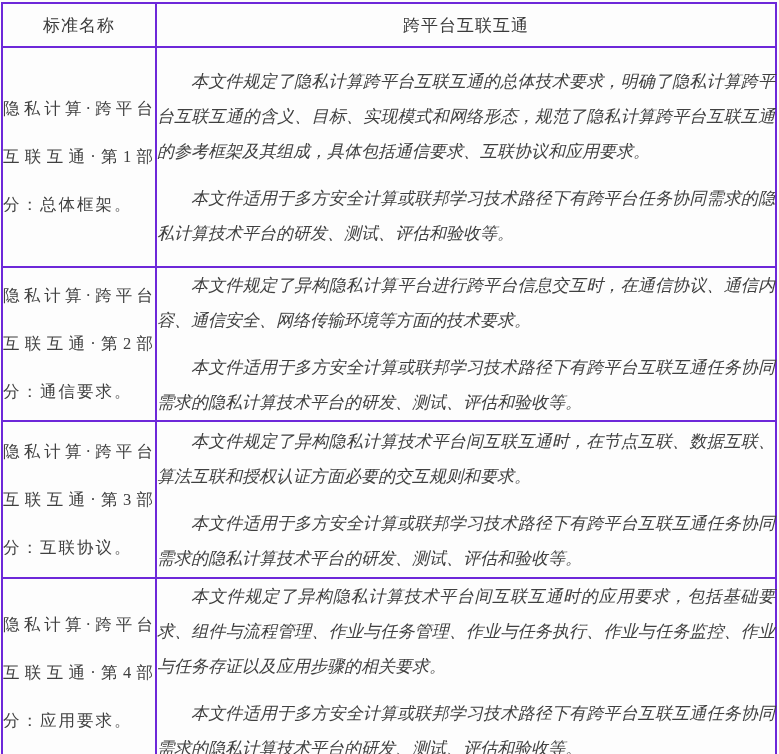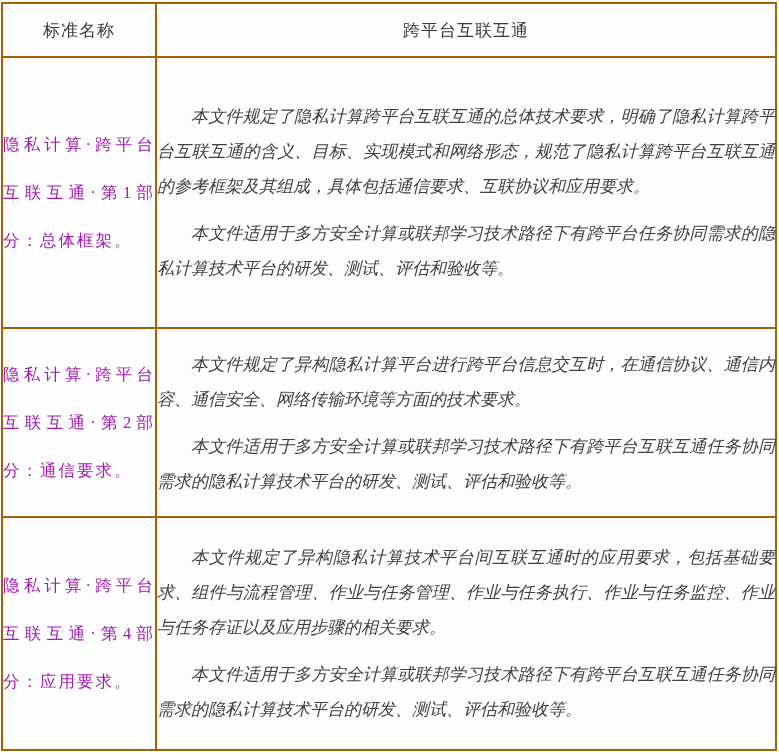--- a/index.html
+++ b/index.html
@@ -20,21 +20,21 @@
     top: 2px;
     width: 776px;
     height: 749px;
     border-collapse: collapse;
     table-layout: fixed;
     background: #fdfdfd;
   }
   table.standards col.col-name { width: 154px; }
   table.standards th,
   table.standards td {
-    border: 2px solid #a16207;
+    border: 2px solid #6d28d9;
     padding: 0;
   }
   tr.header-row { height: 44px; }
   tr.row-1 { height: 220px; }
   tr.row-2 { height: 143px; }
   tr.row-3 { height: 157px; }
   tr.row-4 { height: 185px; }
   th.header-cell {
     font-size: 17px;
     font-weight: normal;
@@ -44,21 +44,21 @@
     color: #3a3a3a;
   }
   td.name-cell {
     vertical-align: middle;
     text-align: justify;
     text-justify: inter-character;
     font-size: 16.5px;
     line-height: 48px;
     letter-spacing: 2px;
     padding: 0 7px;
-    color: #a21caf;
+    color: #404040;
     margin-left: 32px;
   }
   td.content-cell {
     vertical-align: middle;
     padding: 6px 14px 6px 10px;
     font-size: 17px;
     line-height: 35px;
     color: #404040;
     font-style: italic;
   }
@@ -95,20 +95,27 @@
     </tr>
 
     <tr class="row-2">
       <td class="name-cell">隐私计算·跨平台互联互通·第2部分：通信要求。</td>
       <td class="content-cell">
         <p class="para">本文件规定了异构隐私计算平台进行跨平台信息交互时，在通信协议、通信内容、通信安全、网络传输环境等方面的技术要求。</p>
         <p class="para">本文件适用于多方安全计算或联邦学习技术路径下有跨平台互联互通任务协同需求的隐私计算技术平台的研发、测试、评估和验收等。</p>
       </td>
     </tr>
 
+    <tr class="row-3">
+      <td class="name-cell">隐私计算·跨平台互联互通·第3部分：互联协议。</td>
+      <td class="content-cell">
+        <p class="para">本文件规定了异构隐私计算技术平台间互联互通时，在节点互联、数据互联、算法互联和授权认证方面必要的交互规则和要求。</p>
+        <p class="para">本文件适用于多方安全计算或联邦学习技术路径下有跨平台互联互通任务协同需求的隐私计算技术平台的研发、测试、评估和验收等。</p>
+      </td>
+    </tr>
 
     <tr class="row-4">
       <td class="name-cell">隐私计算·跨平台互联互通·第4部分：应用要求。</td>
       <td class="content-cell">
         <p class="para">本文件规定了异构隐私计算技术平台间互联互通时的应用要求，包括基础要求、组件与流程管理、作业与任务管理、作业与任务执行、作业与任务监控、作业与任务存证以及应用步骤的相关要求。</p>
         <p class="para">本文件适用于多方安全计算或联邦学习技术路径下有跨平台互联互通任务协同需求的隐私计算技术平台的研发、测试、评估和验收等。</p>
       </td>
     </tr>
   </tbody>
 </table>

